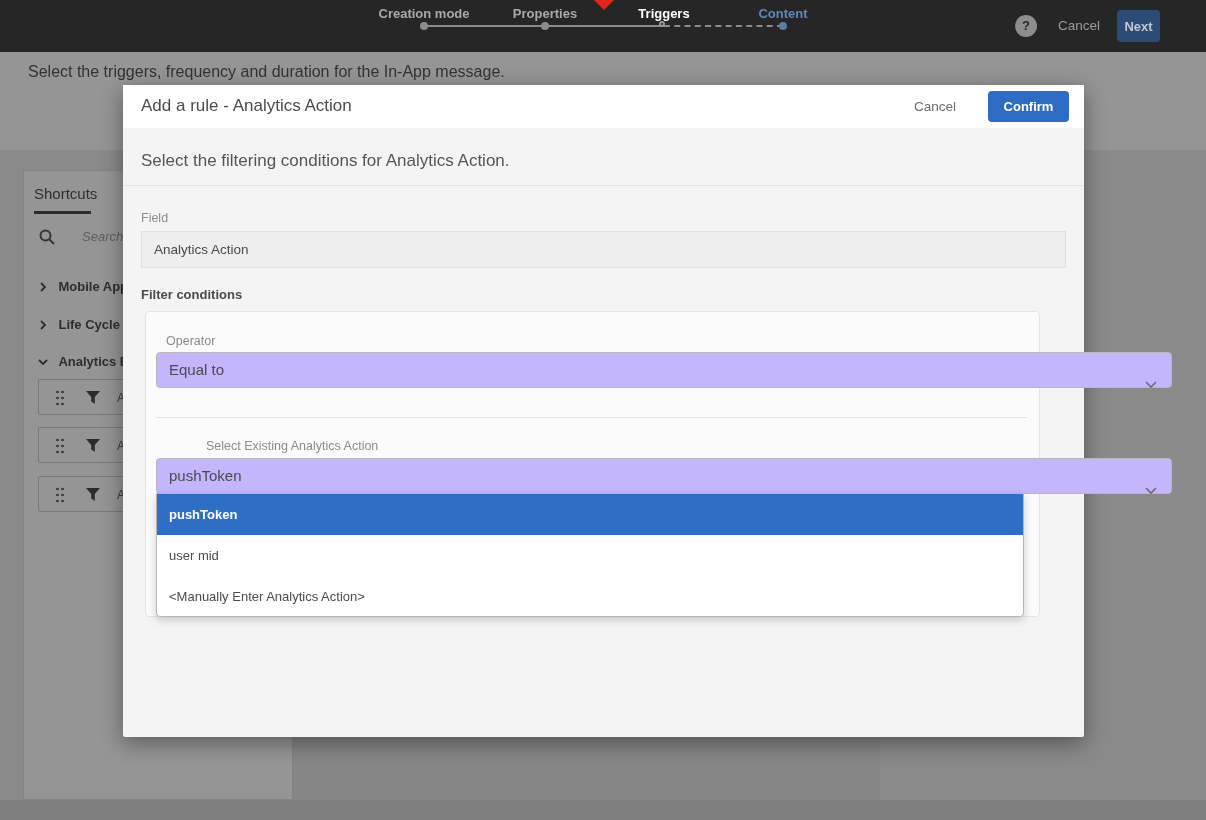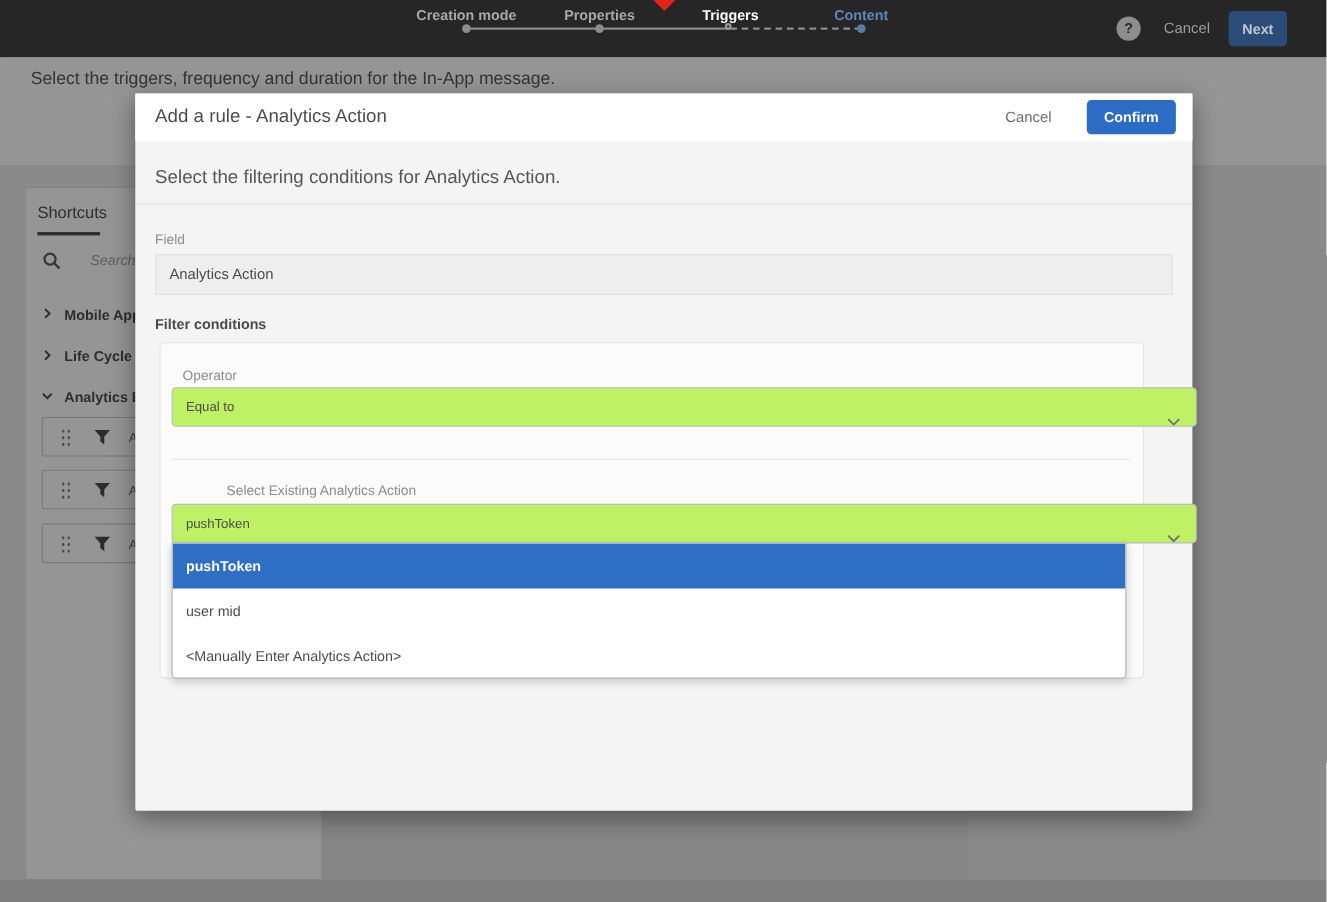--- a/index.html
+++ b/index.html
@@ -12,21 +12,21 @@
   .step-label.dim { color:#ffffff; }
   .step-label.blue { color:#5d88bb; }
   .seg { position:absolute; top:25px; height:0; border-top:2px solid #8c8c8c; }
   .seg.dashed { border-top-style:dashed; }
   .dot { position:absolute; top:22px; width:8px; height:8px; border-radius:50%; background:#8c8c8c; }
   .dot.hollow { top:21px; width:6px; height:6px; border:2px solid #9a9a9a; background:#262626; }
   .dot.blue { background:#5b7ca6; }
   #marker { position:absolute; left:594px; top:0; width:0; height:0; border-left:10px solid transparent; border-right:10px solid transparent; border-top:10px solid #e1251b; }
   #help-btn { position:absolute; left:1015px; top:15px; width:22px; height:22px; border-radius:50%; background:#8d8d8d; color:#262626; font-size:13px; font-weight:bold; text-align:center; line-height:22px; cursor:pointer; }
   #topbar-cancel { position:absolute; left:1058px; top:18px; font-size:13.5px; color:#9b9b9b; cursor:pointer; }
-  #next-btn { position:absolute; left:1117px; top:10px; width:53px; height:32px; background:#2a4c77; color:#bfc8d2; font-size:13px; font-weight:600; border:none; border-radius:4px; cursor:pointer; }
+  #next-btn { position:absolute; left:1117px; top:10px; width:43px; height:32px; background:#2a4c77; color:#bfc8d2; font-size:13px; font-weight:600; border:none; border-radius:4px; cursor:pointer; }
 
   
   #page-header { position:absolute; left:0; top:52px; width:1206px; height:98px; background:#ffffff; }
   #page-heading { position:absolute; left:28px; top:11px; font-size:16px; color:#474747; }
   #content-area { position:absolute; left:0; top:150px; width:1206px; height:650px; background:#eaeaea; }
   #content-card { position:absolute; left:67px; top:90px; width:813px; height:560px; background:#e2e2e2; }
   #bottom-band { position:absolute; left:0; top:800px; width:1206px; height:20px; background:#d6d6d6; }
   #left-strip { position:absolute; left:0; top:52px; width:6px; height:768px; background:repeating-linear-gradient(to bottom,#5585c0 0 2px,#d8e0ea 2px 26px); border-left:1px solid #5585c0; border-right:1px solid #5585c0; }
 
   
@@ -53,21 +53,21 @@
   #modal-cancel { position:absolute; right:128px; top:14px; font-size:13.5px; color:#6d6d6d; cursor:pointer; }
   #confirm-btn { position:absolute; right:15px; top:6px; width:81px; height:31px; background:#2d6cc4; color:#ffffff; font-size:13px; font-weight:700; border:none; border-radius:4px; cursor:pointer; }
   #modal-subtitle { position:absolute; left:18px; top:66px; font-size:17px; color:#565656; }
   #modal-divider { position:absolute; left:0; right:0; top:100px; border-top:1px solid #e2e2e2; }
   .field-label { font-size:12.5px; color:#8c8c8c; }
   #field-label { position:absolute; left:18px; top:126px; }
   #field-input { position:absolute; left:18px; top:146px; width:925px; height:37px; background:#eeeeee; border:1px solid #e0e0e0; font-size:13.5px; color:#4b4b4b; line-height:35px; padding-left:12px; }
   #filter-heading { position:absolute; left:18px; top:202px; font-size:13px; font-weight:700; color:#4a4a4a; }
   #filter-panel { position:absolute; left:22px; top:226px; width:895px; height:306px; background:#fbfbfb; border:1px solid #e4e4e4; border-radius:4px; }
   #operator-label { position:absolute; left:20px; top:22px;text-align:right; }
-  .select-box { position:absolute; left:10px; width:932px; height:36px; background:#bef264; border:1px solid #b9b9b9; border-radius:4px; font-size:12px; color:#4b4b4b; line-height:34px; padding-left:12px; cursor:pointer; }
+  .select-box { position:absolute; left:10px; width:1016px; height:36px; background:#c4b5fd; border:1px solid #b9b9b9; border-radius:4px; font-size:15px; color:#4b4b4b; line-height:34px; padding-left:12px; cursor:pointer; }
   #operator-select { top:40px; }
   #panel-divider { position:absolute; left:10px; right:12px; top:105px; border-top:1px solid #e4e4e4; }
   #action-label { position:absolute; left:20px; top:127px;margin-left:40px; }
   #action-select { top:146px; }
   .select-chev { position:absolute; right:14px; top:14px; }
   #dropdown-list { position:absolute; left:10px; top:181px; width:868px; height:124px; background:#ffffff; border:1px solid #b5b5b5; border-radius:0 0 4px 4px; box-shadow:0 3px 8px rgba(0,0,0,0.18); overflow:hidden; }
   .dd-item { width:100%; height:41px; line-height:41px; padding-left:12px; font-size:13px; color:#4c4c4c; cursor:pointer; }
   .dd-item.selected { background:#2f6ec5; color:#ffffff; font-weight:700; }
 </style>
 </head>

